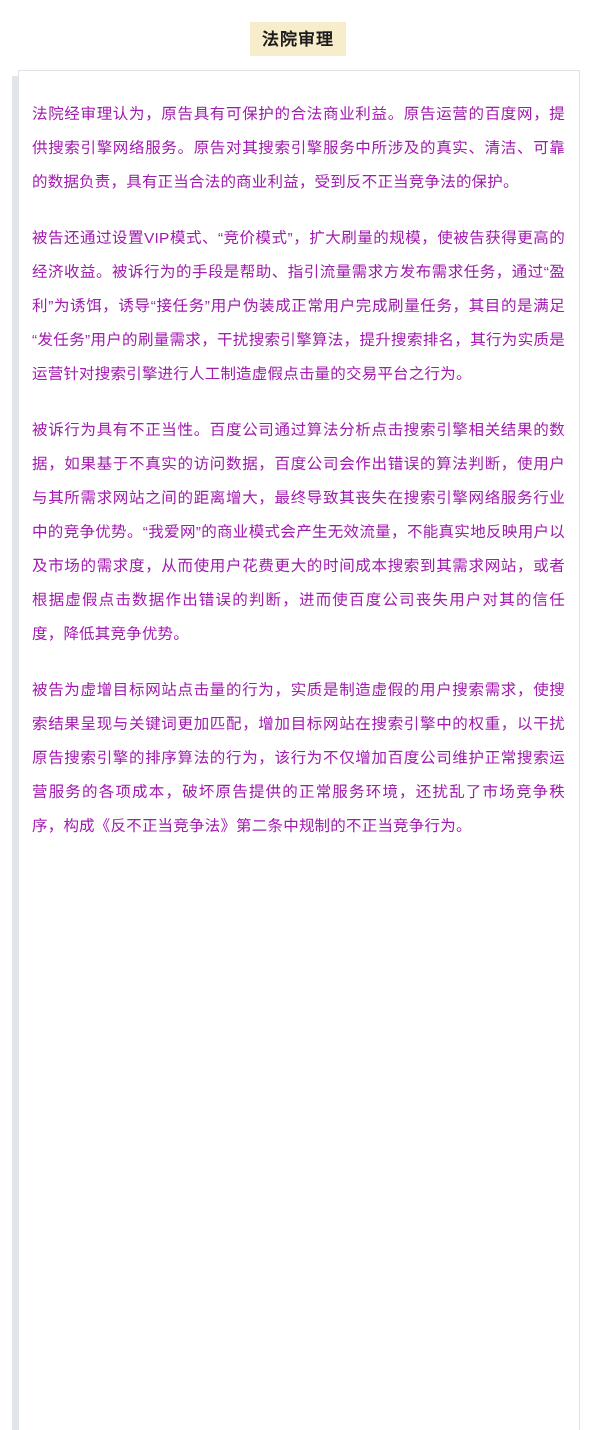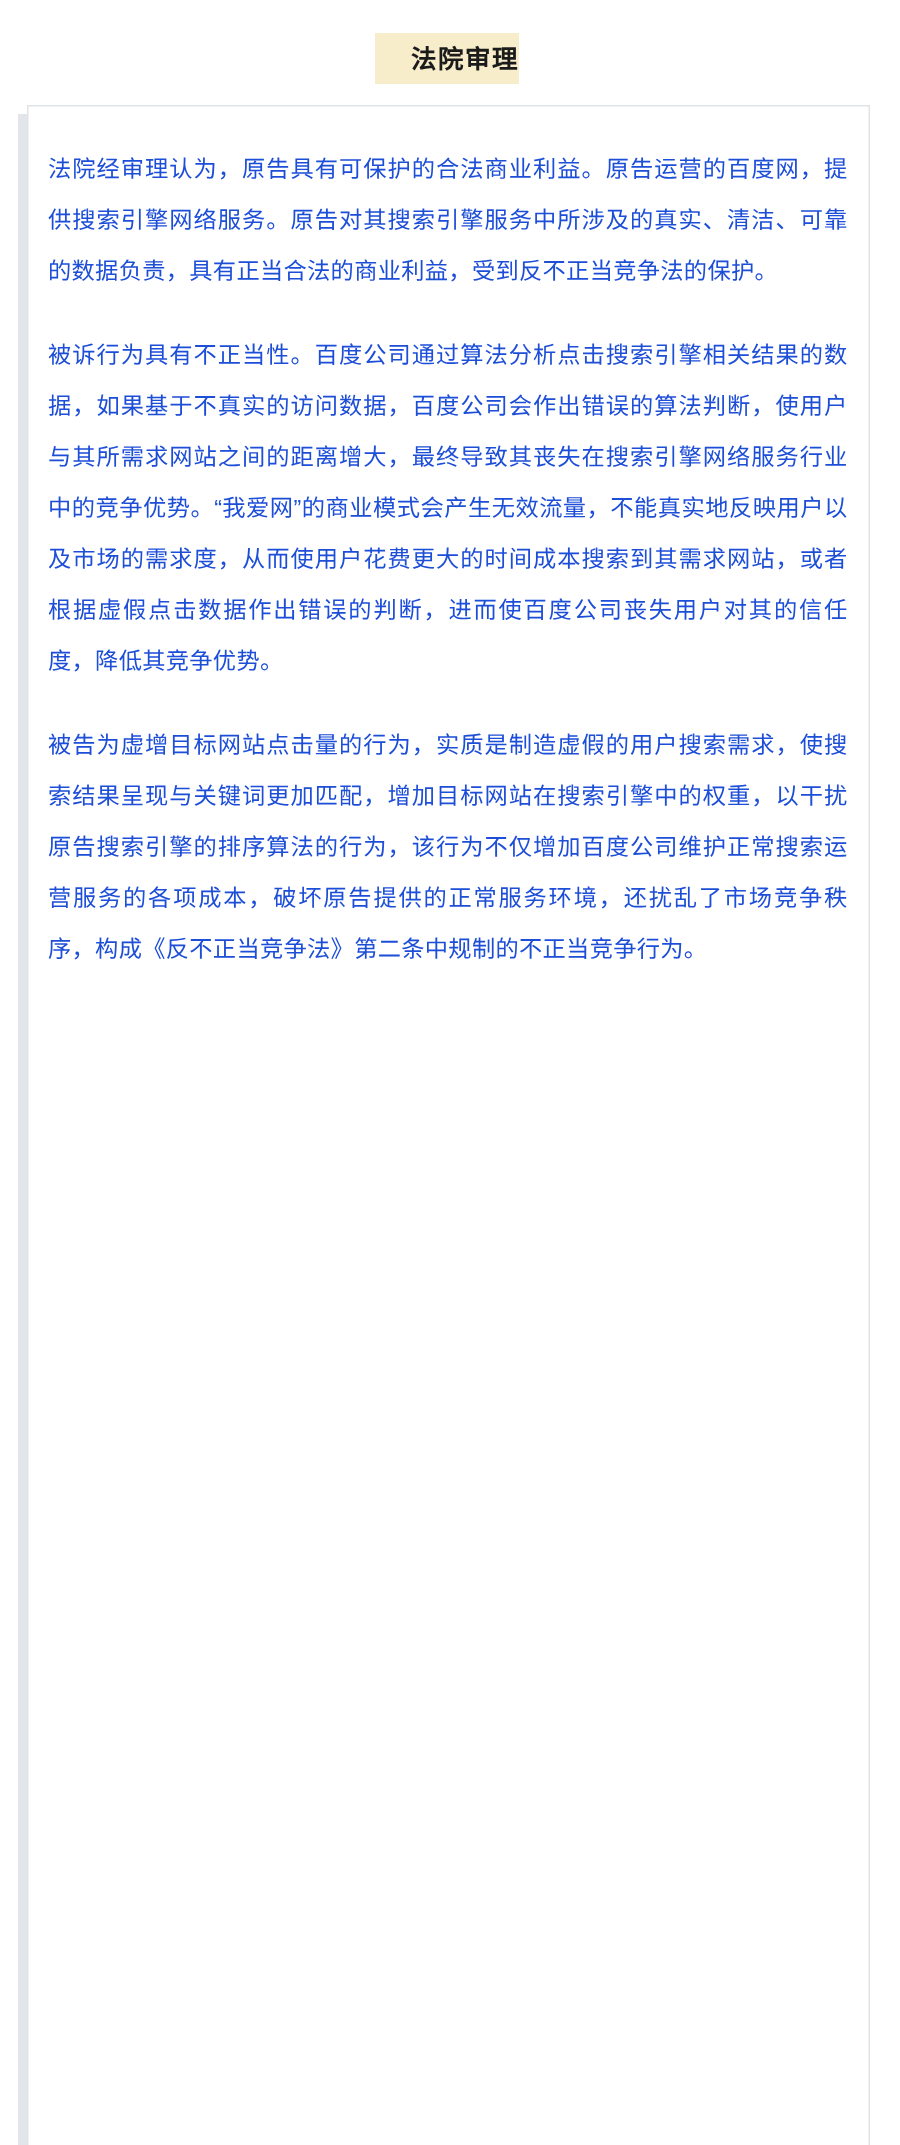--- a/index.html
+++ b/index.html
@@ -34,21 +34,21 @@
   }
   .title-badge {
     position: absolute;
     left: 250px;
     top: 22px;
     width: 96px;
     height: 34px;
     background: #f7edca;
     display: flex;
     align-items: center;
-    justify-content: flex-end;
+    justify-content: center;
   }
   .title-badge-text {
     font-size: 17px;
     font-weight: bold;
     color: #1b1b1b;
     letter-spacing: 1px;
     line-height: 1;
     font-family: "Liberation Sans", "DejaVu Sans", sans-serif;
   }
 
@@ -74,21 +74,21 @@
     overflow: hidden;
   }
   .card-inner {
     padding: 26px 14px 20px 13px;
   }
 
   p.para {
     margin: 0 0 22px 0;
     font-size: 15.5px;
     line-height: 34px;
-    color: #1d4ed8;
+    color: #a21caf;
     text-align: justify;
     text-justify: inter-ideograph;
     letter-spacing: 0.2px;
     font-family: "Liberation Sans", "DejaVu Sans", sans-serif;
   }
   p.para:last-child {
     margin-bottom: 0;
   }
 </style>
 </head>
@@ -100,19 +100,20 @@
     <div class="title-badge">
       <span class="title-badge-text">法院审理</span>
     </div>
   </div>
 
   <div class="card-shadow"></div>
 
   <div class="card">
     <div class="card-inner">
       <p class="para">法院经审理认为，原告具有可保护的合法商业利益。原告运营的百度网，提供搜索引擎网络服务。原告对其搜索引擎服务中所涉及的真实、清洁、可靠的数据负责，具有正当合法的商业利益，受到反不正当竞争法的保护。</p>
+      <p class="para">被告还通过设置VIP模式、“竞价模式”，扩大刷量的规模，使被告获得更高的经济收益。被诉行为的手段是帮助、指引流量需求方发布需求任务，通过“盈利”为诱饵，诱导“接任务”用户伪装成正常用户完成刷量任务，其目的是满足“发任务”用户的刷量需求，干扰搜索引擎算法，提升搜索排名，其行为实质是运营针对搜索引擎进行人工制造虚假点击量的交易平台之行为。</p>
       <p class="para">被诉行为具有不正当性。百度公司通过算法分析点击搜索引擎相关结果的数据，如果基于不真实的访问数据，百度公司会作出错误的算法判断，使用户与其所需求网站之间的距离增大，最终导致其丧失在搜索引擎网络服务行业中的竞争优势。“我爱网”的商业模式会产生无效流量，不能真实地反映用户以及市场的需求度，从而使用户花费更大的时间成本搜索到其需求网站，或者根据虚假点击数据作出错误的判断，进而使百度公司丧失用户对其的信任度，降低其竞争优势。</p>
       <p class="para">被告为虚增目标网站点击量的行为，实质是制造虚假的用户搜索需求，使搜索结果呈现与关键词更加匹配，增加目标网站在搜索引擎中的权重，以干扰原告搜索引擎的排序算法的行为，该行为不仅增加百度公司维护正常搜索运营服务的各项成本，破坏原告提供的正常服务环境，还扰乱了市场竞争秩序，构成《反不正当竞争法》第二条中规制的不正当竞争行为。</p>
 
     </div>
   </div>
 
 </div>
 
 </body></html>

